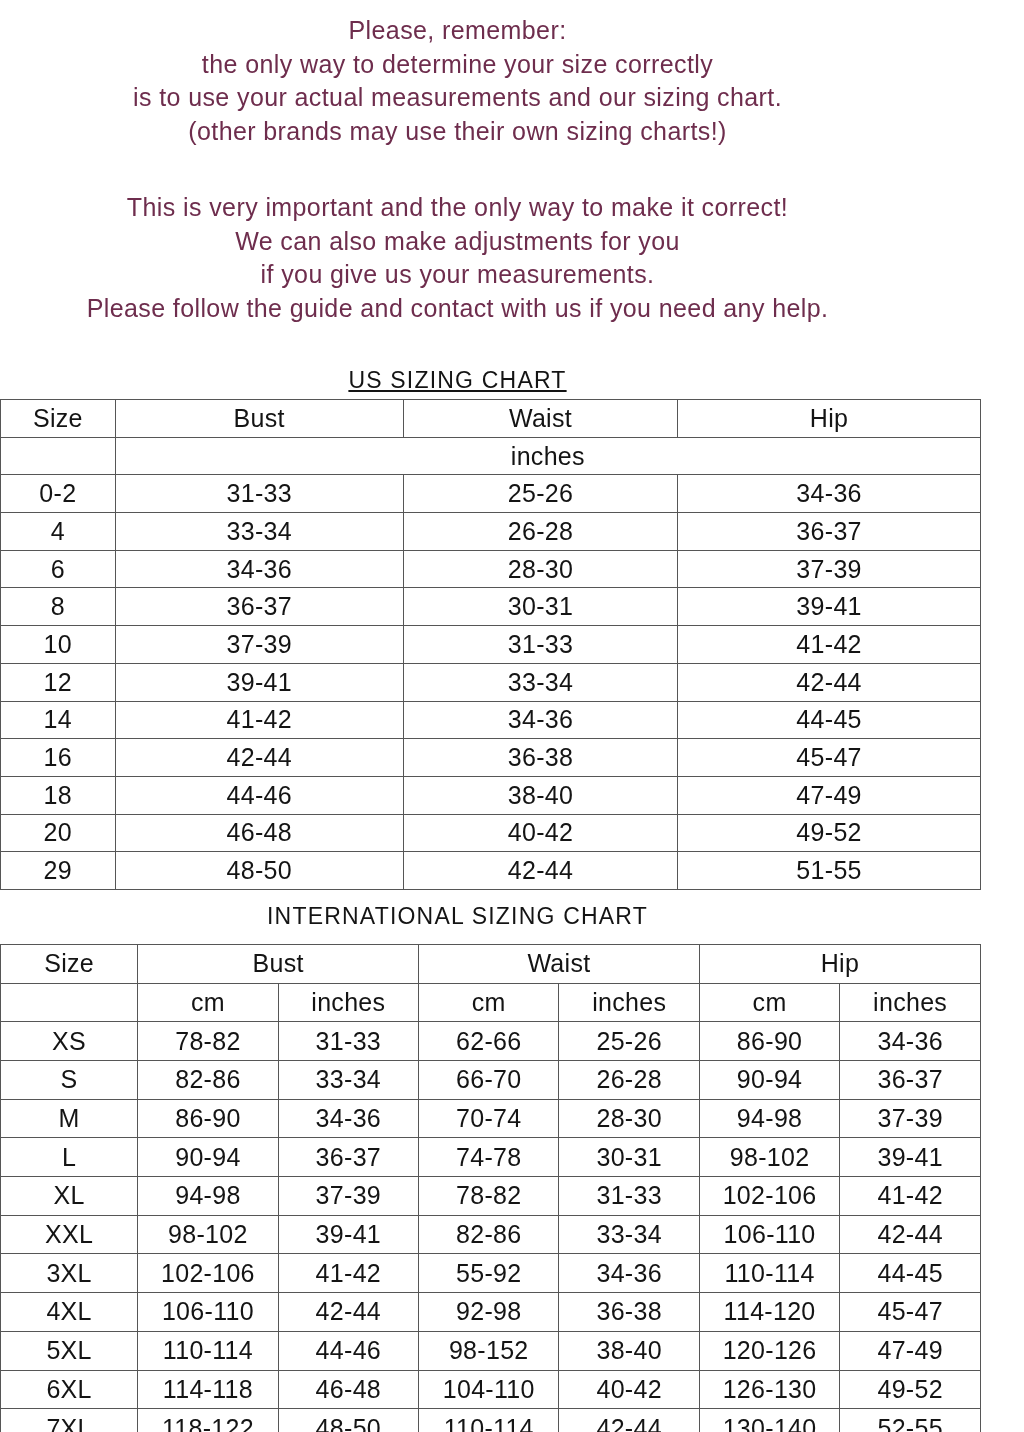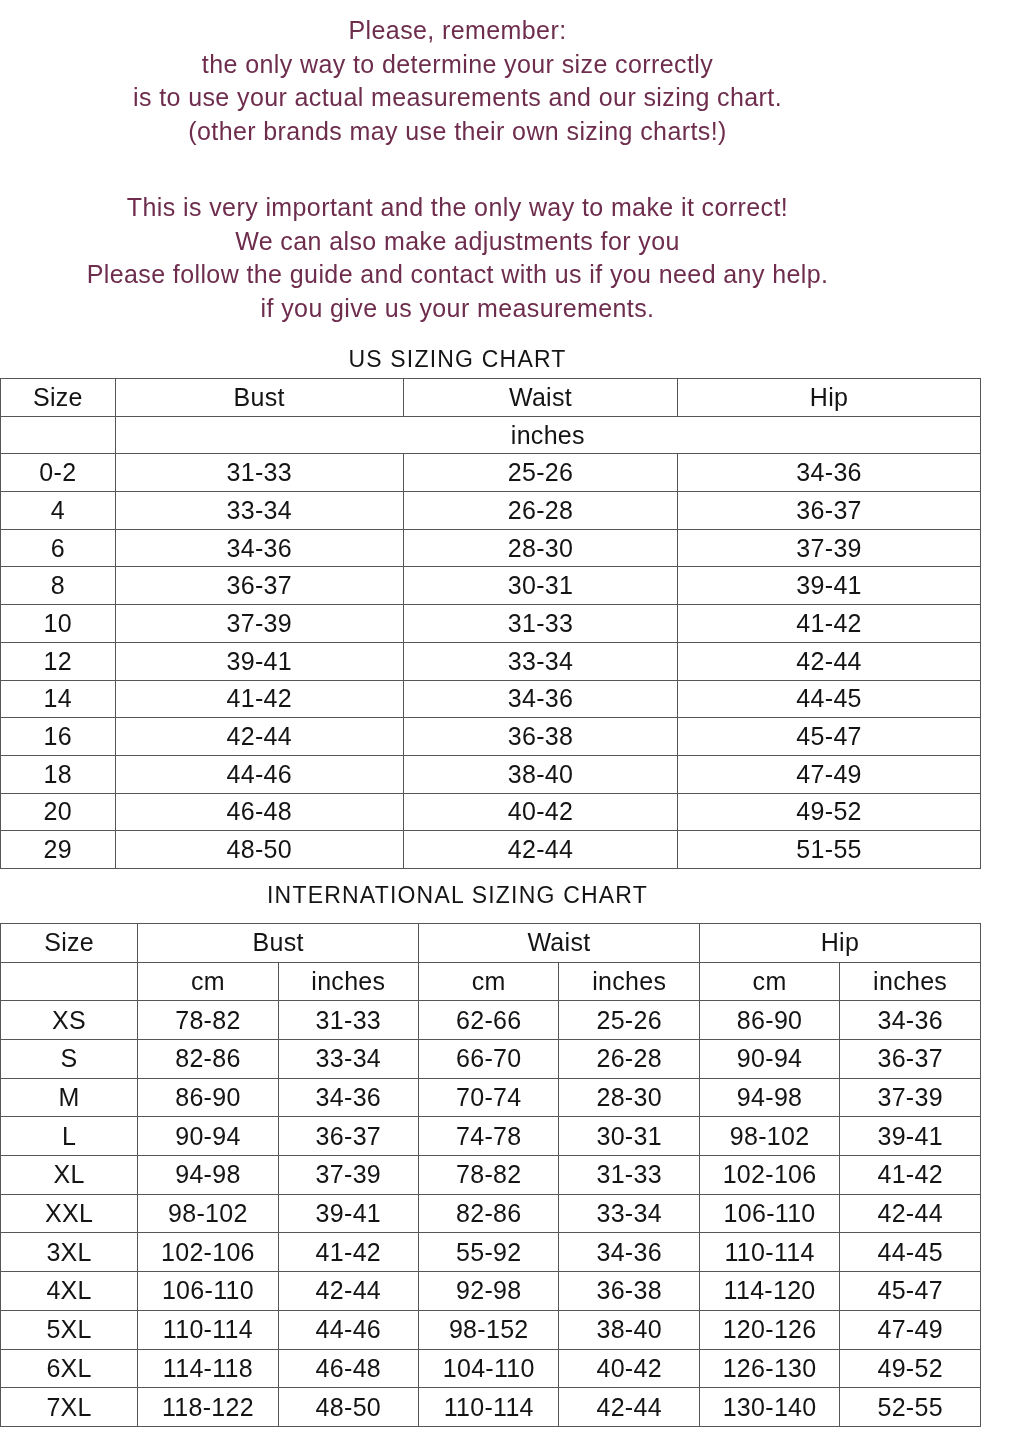--- a/index.html
+++ b/index.html
@@ -37,21 +37,21 @@
   .para-2 { margin-top: 43px; }
   
   .chart-title {
     text-align: center;
     color: var(--table-text);
     font-size: 23px;
     font-weight: 300;
     letter-spacing: 1.2px;
     line-height: 28px;
   }
-  .title-us { margin-top: 20px; margin-bottom: 5px; }
+  .title-us { margin-top: 41px; margin-bottom: 5px; text-decoration: underline; }
   .title-intl { margin-top: 12px; margin-bottom: 14px; }
   
   table {
     width: 981px;
     margin: 1px auto;
     border-collapse: collapse;
     table-layout: fixed;
     color: var(--table-text);
   }
   th, td {
@@ -76,22 +76,22 @@
   <section class="intro">
     <p class="para-1">
       <span class="line">Please, remember:</span>
       <span class="line">the only way to determine your size correctly</span>
       <span class="line">is to use your actual measurements and our sizing chart.</span>
       <span class="line">(other brands may use their own sizing charts!)</span>
     </p>
     <p class="para-2">
       <span class="line">This is very important and the only way to make it correct!</span>
       <span class="line">We can also make adjustments for you</span>
+      <span class="line">if you give us your measurements.</span>
       <span class="line">Please follow the guide and contact with us if you need any help.</span>
-      <span class="line">if you give us your measurements.</span>
     </p>
   </section>
 
   <h2 class="chart-title title-us">US SIZING CHART</h2>
 
   <table class="us-table">
     <colgroup>
       <col style="width:11.7%">
       <col style="width:29.4%">
       <col style="width:28.0%">

